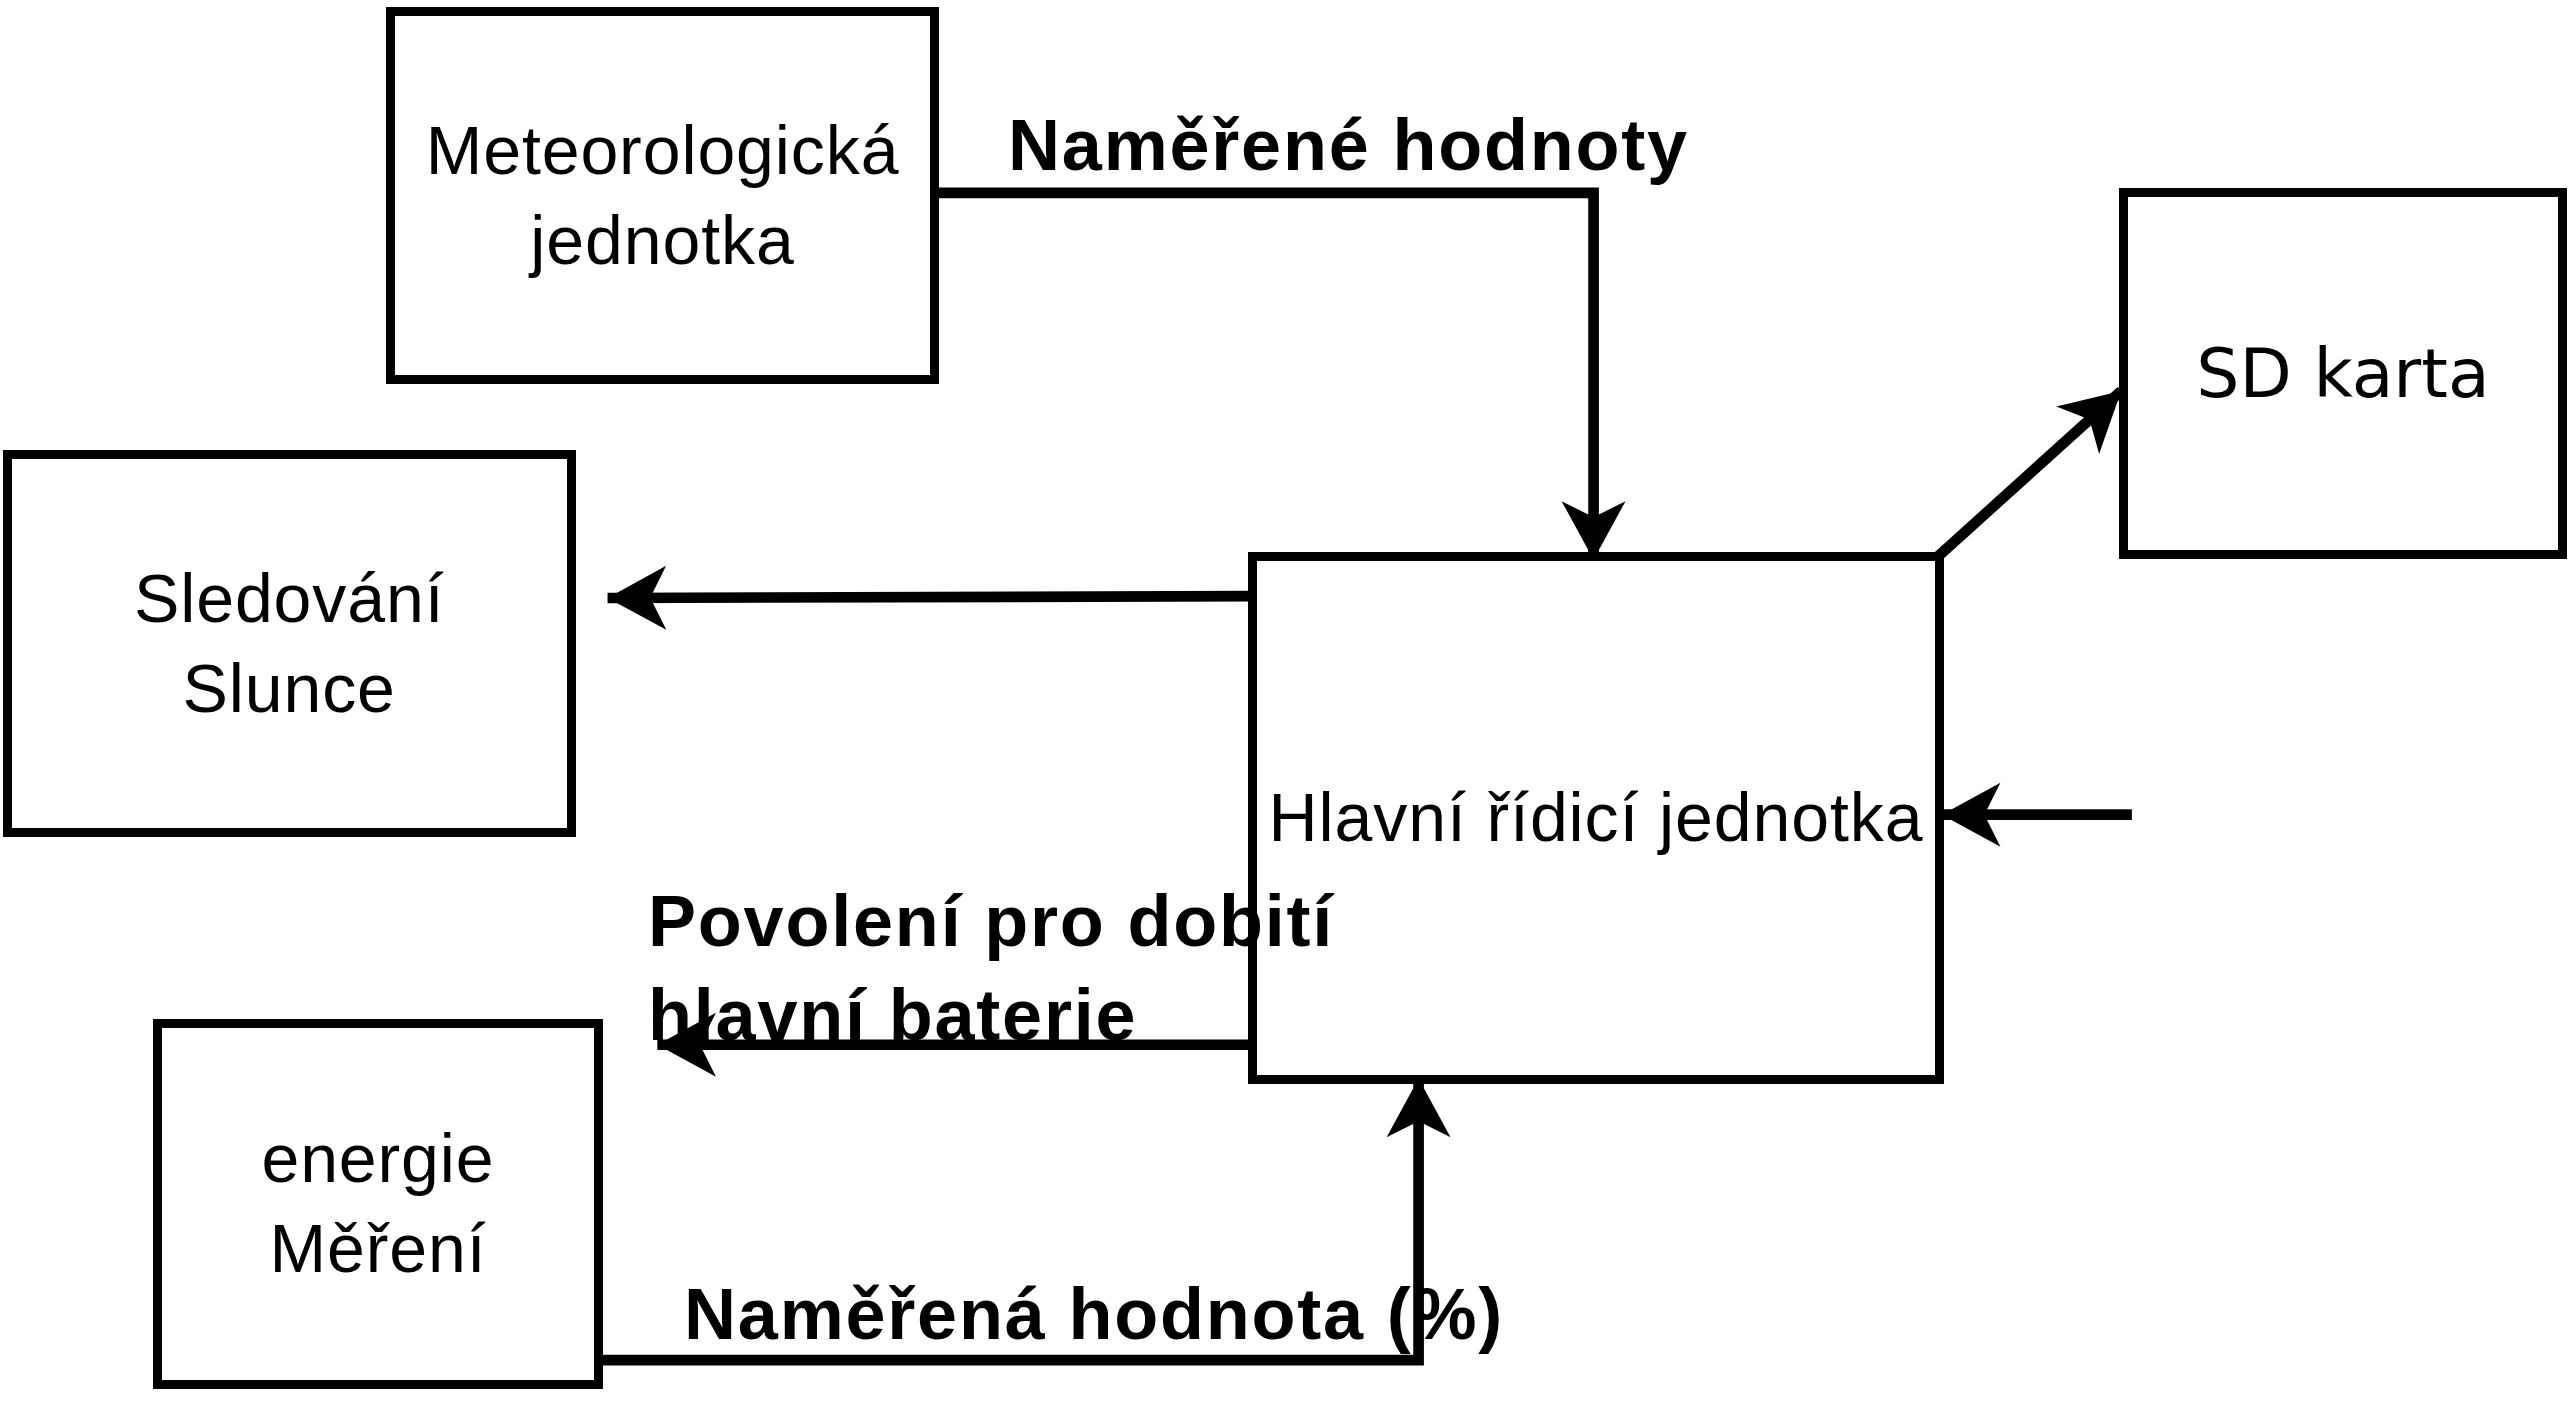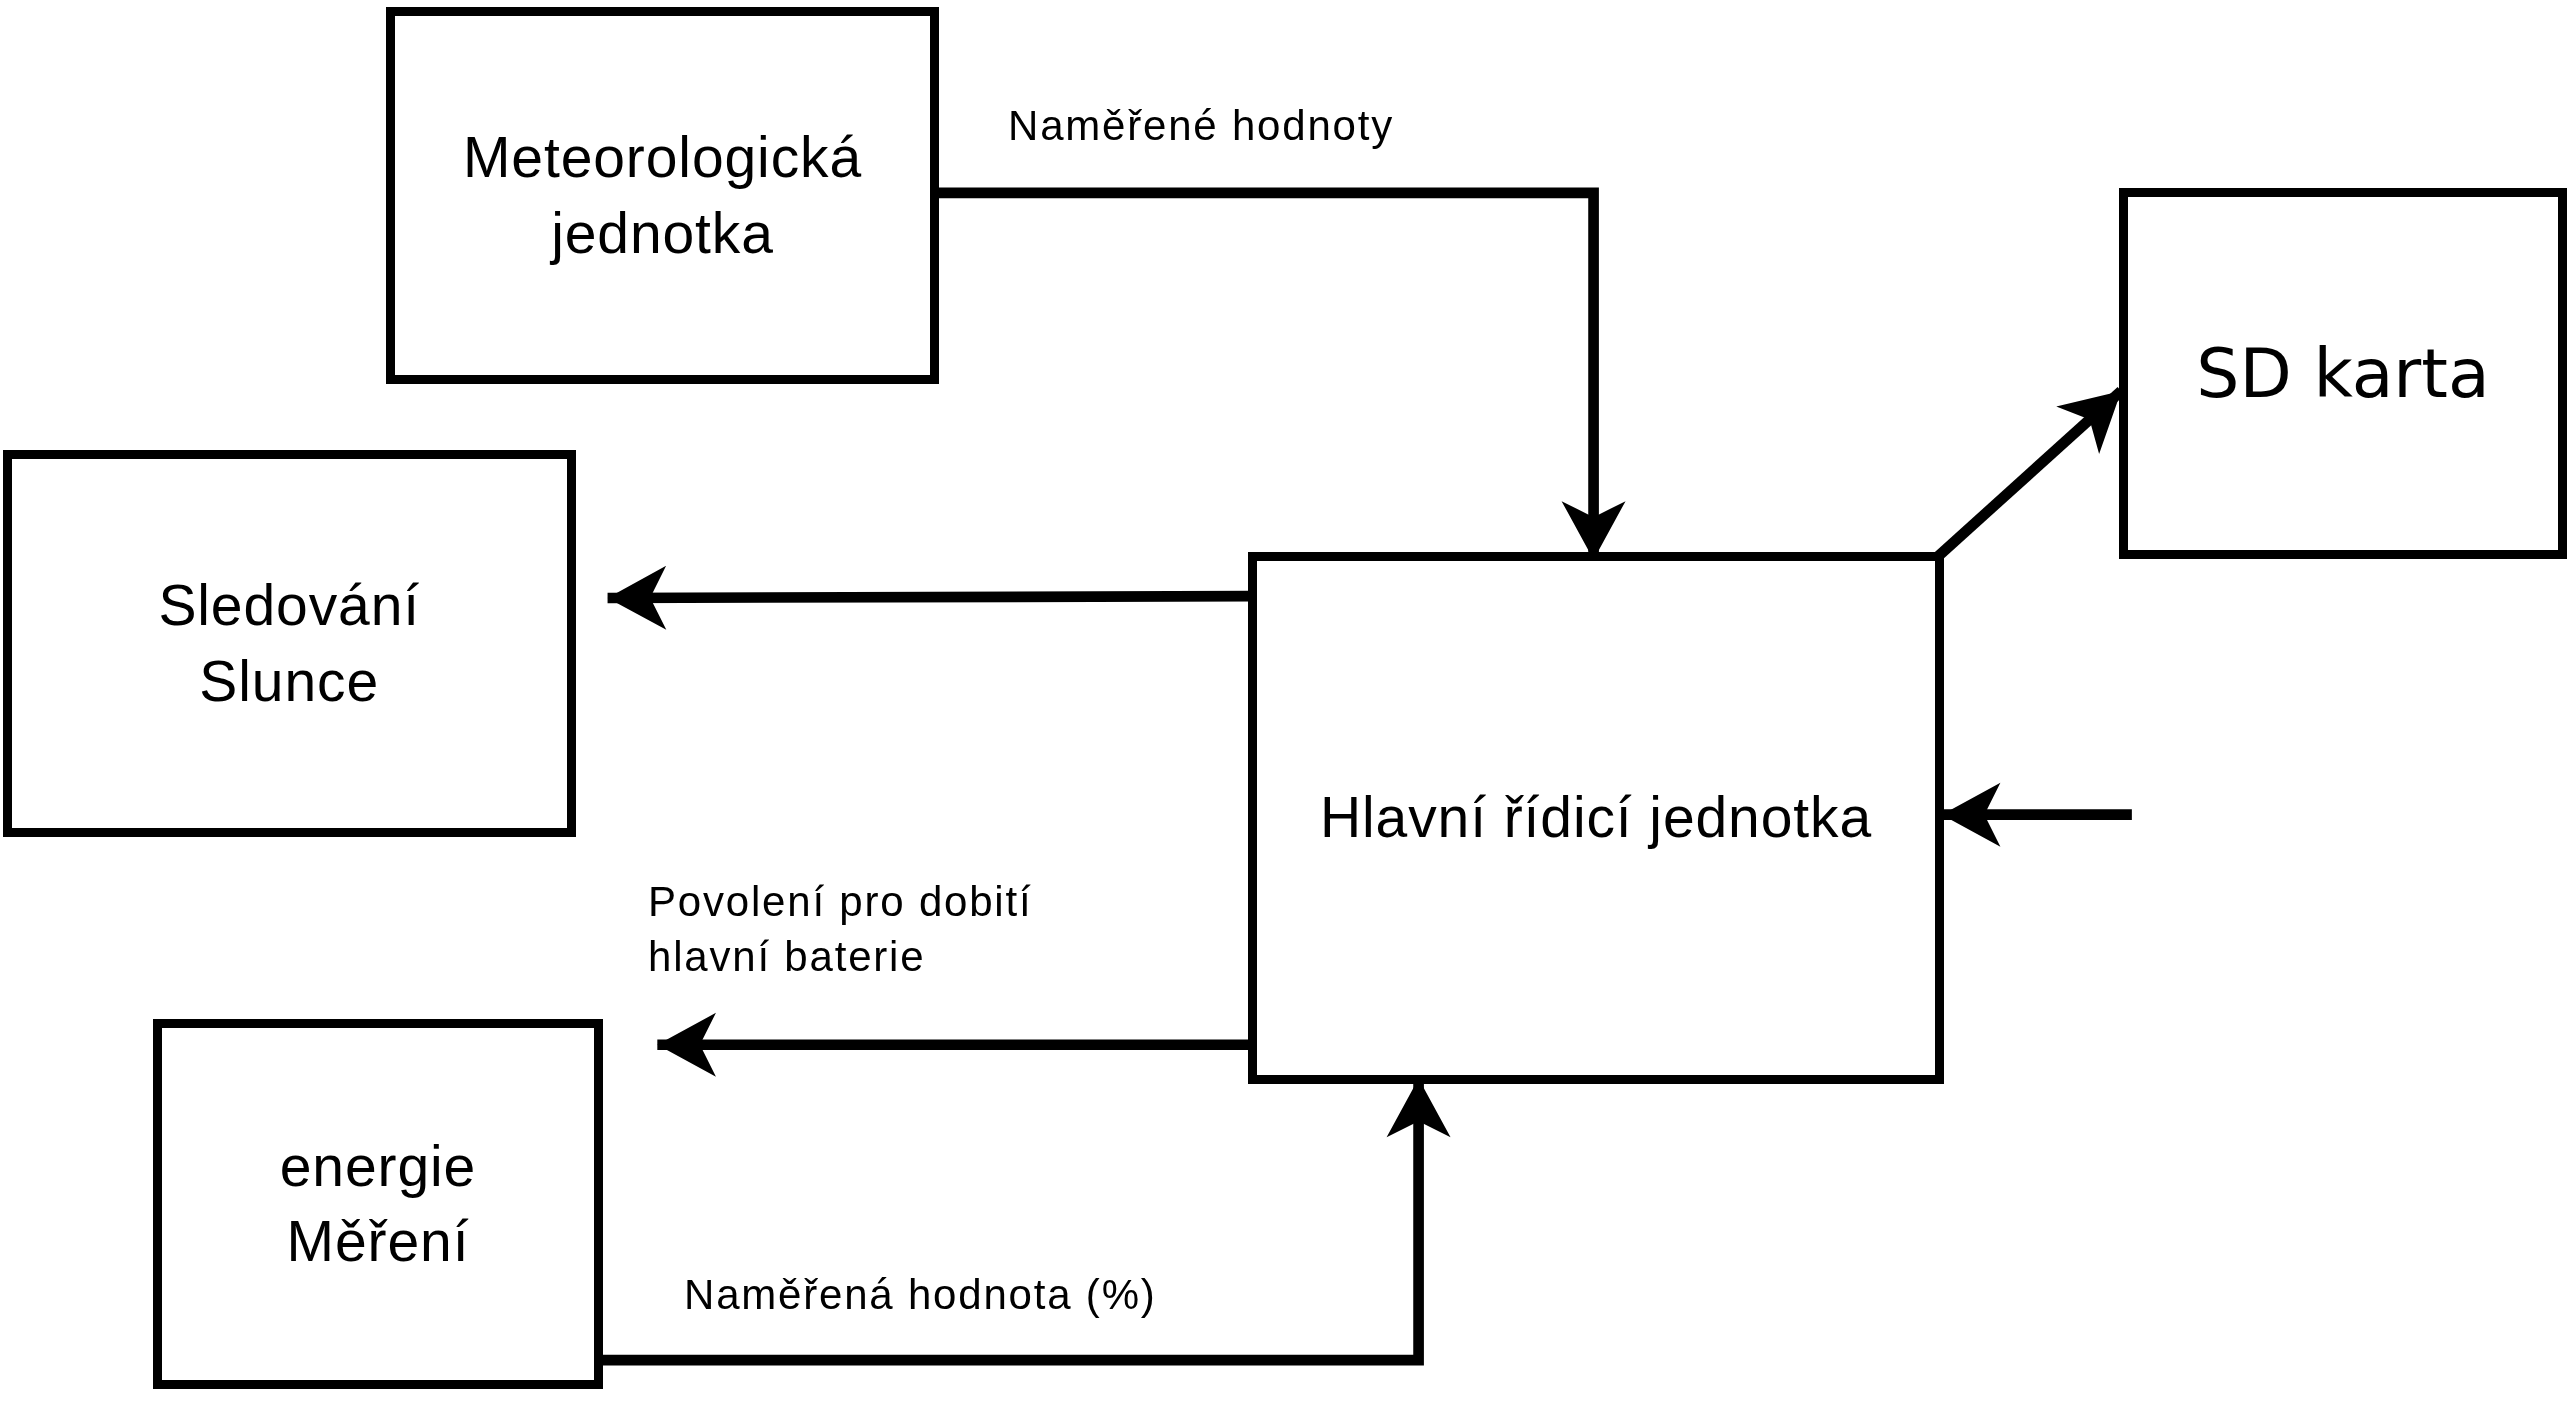--- a/index.html
+++ b/index.html
@@ -32,37 +32,38 @@
     position: absolute;
     box-sizing: border-box;
     border: 9.8px solid #000000;
     background: #ffffff;
     display: flex;
     align-items: center;
     justify-content: center;
     text-align: center;
   }
   .node-label {
-    font-size: 57px;
+    font-size: 68px;
     line-height: 1.32;
     letter-spacing: 0.9px;
     white-space: nowrap;
   }
   .node-label .line { display: block; }
   .node-label.wide {
     font-family: "DejaVu Sans", sans-serif;
     font-size: 68px;
     letter-spacing: 0;
   }
   .edge-label {
     position: absolute;
-    font-size: 42px;
+    font-size: 72px;
     line-height: 1.31;
     letter-spacing: 1.8px;
     white-space: nowrap;
+    font-weight: bold;
   }
   .edge-label .line { display: block; }
 
   
   #node-meteo     { left: 386px;  top: 7px;    width: 553px; height: 377px; }
   #node-sd        { left: 2119px; top: 188px;  width: 448px; height: 371px; }
   #node-sledovani { left: 2.7px;    top: 450px;  width: 573px; height: 387px; }
   #node-hlavni    { left: 1248px; top: 552px;  width: 696px; height: 532px; }
   #node-gps       { left: 2128px; top: 627px;  width: 439px; height: 377px; }
   #node-mereni    { left: 153px;  top: 1019px; width: 450px; height: 370px; }

